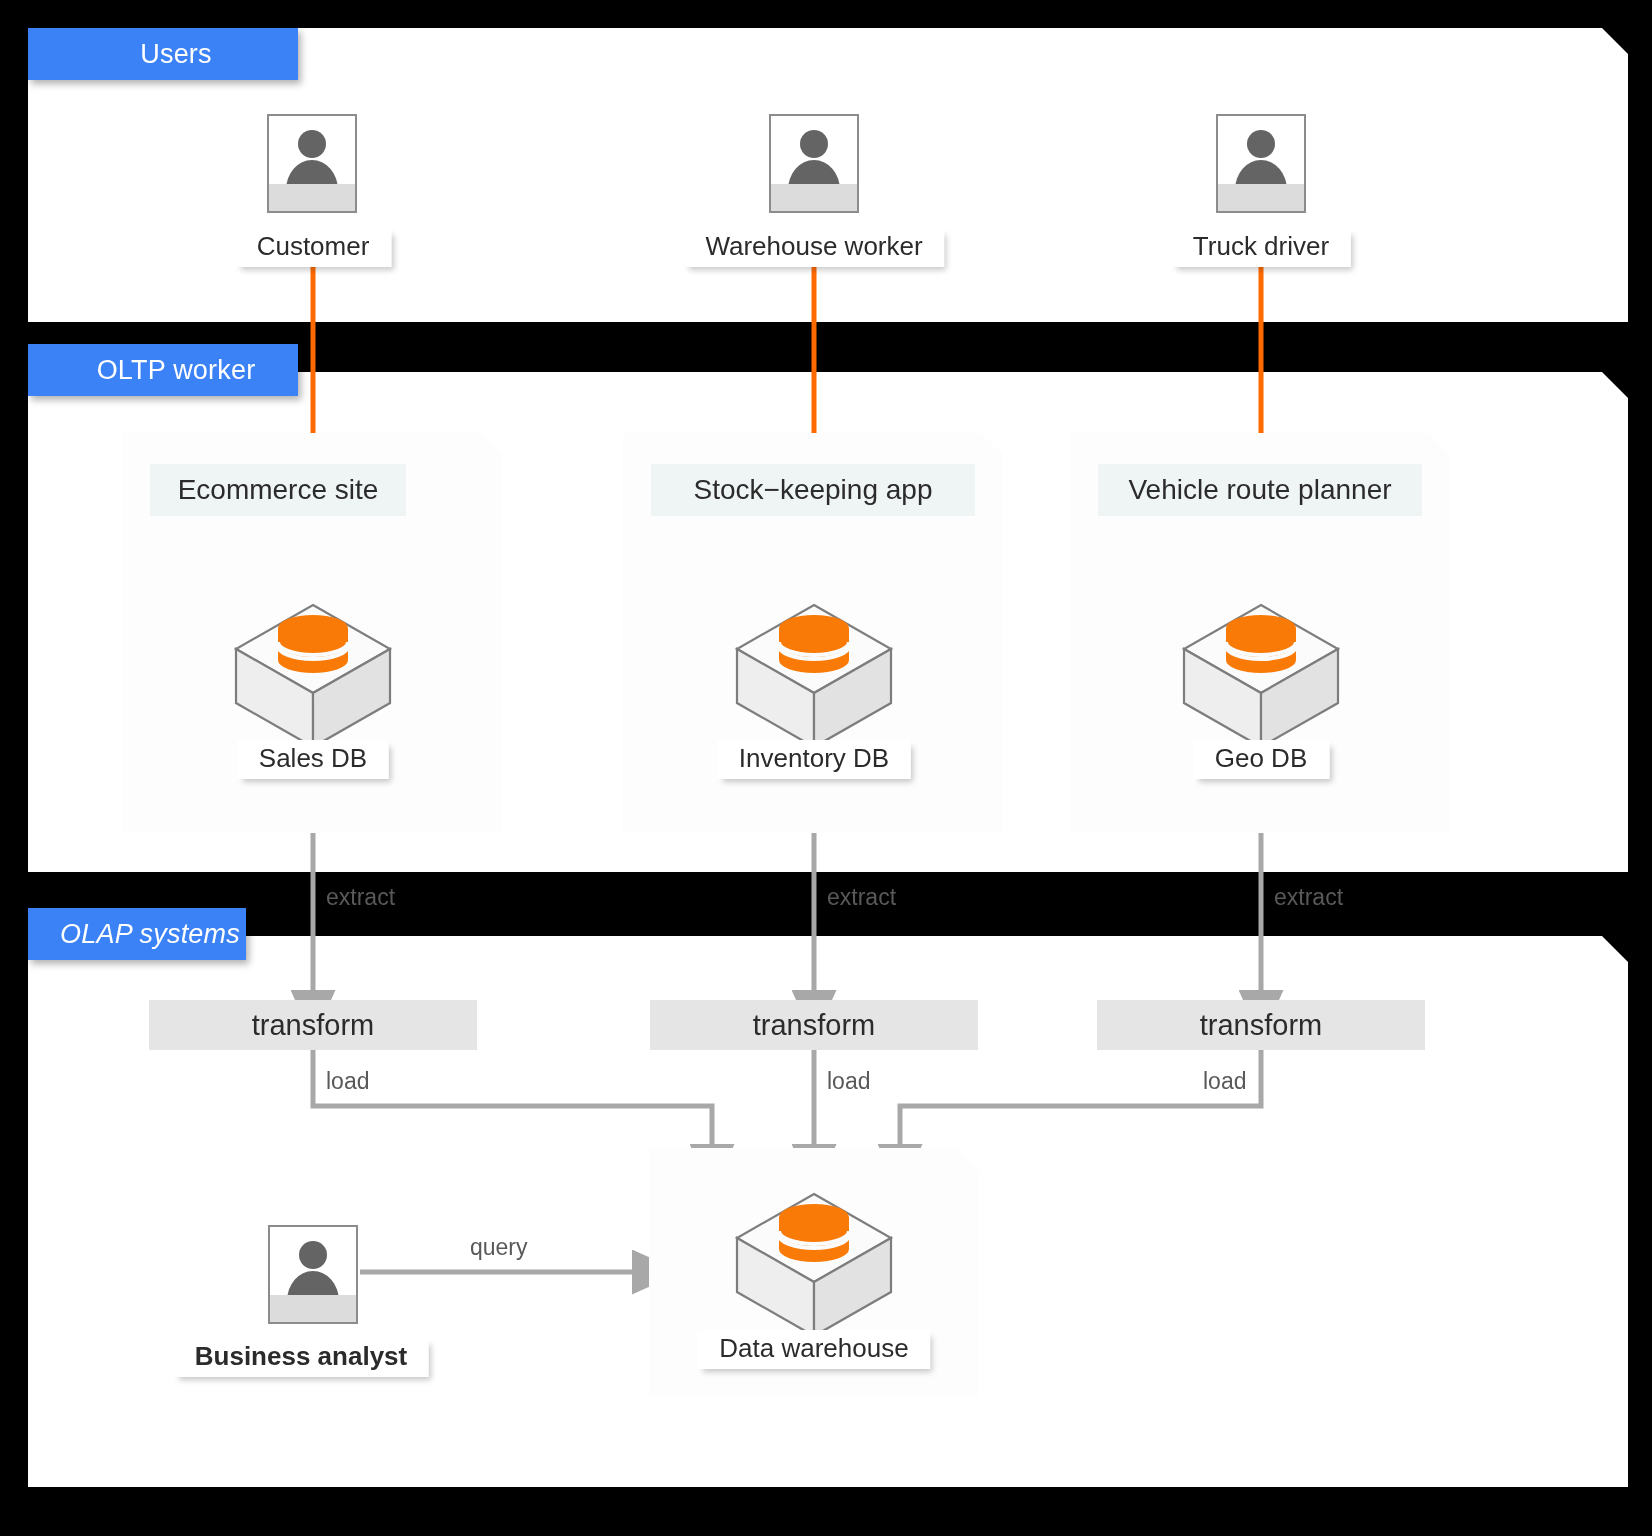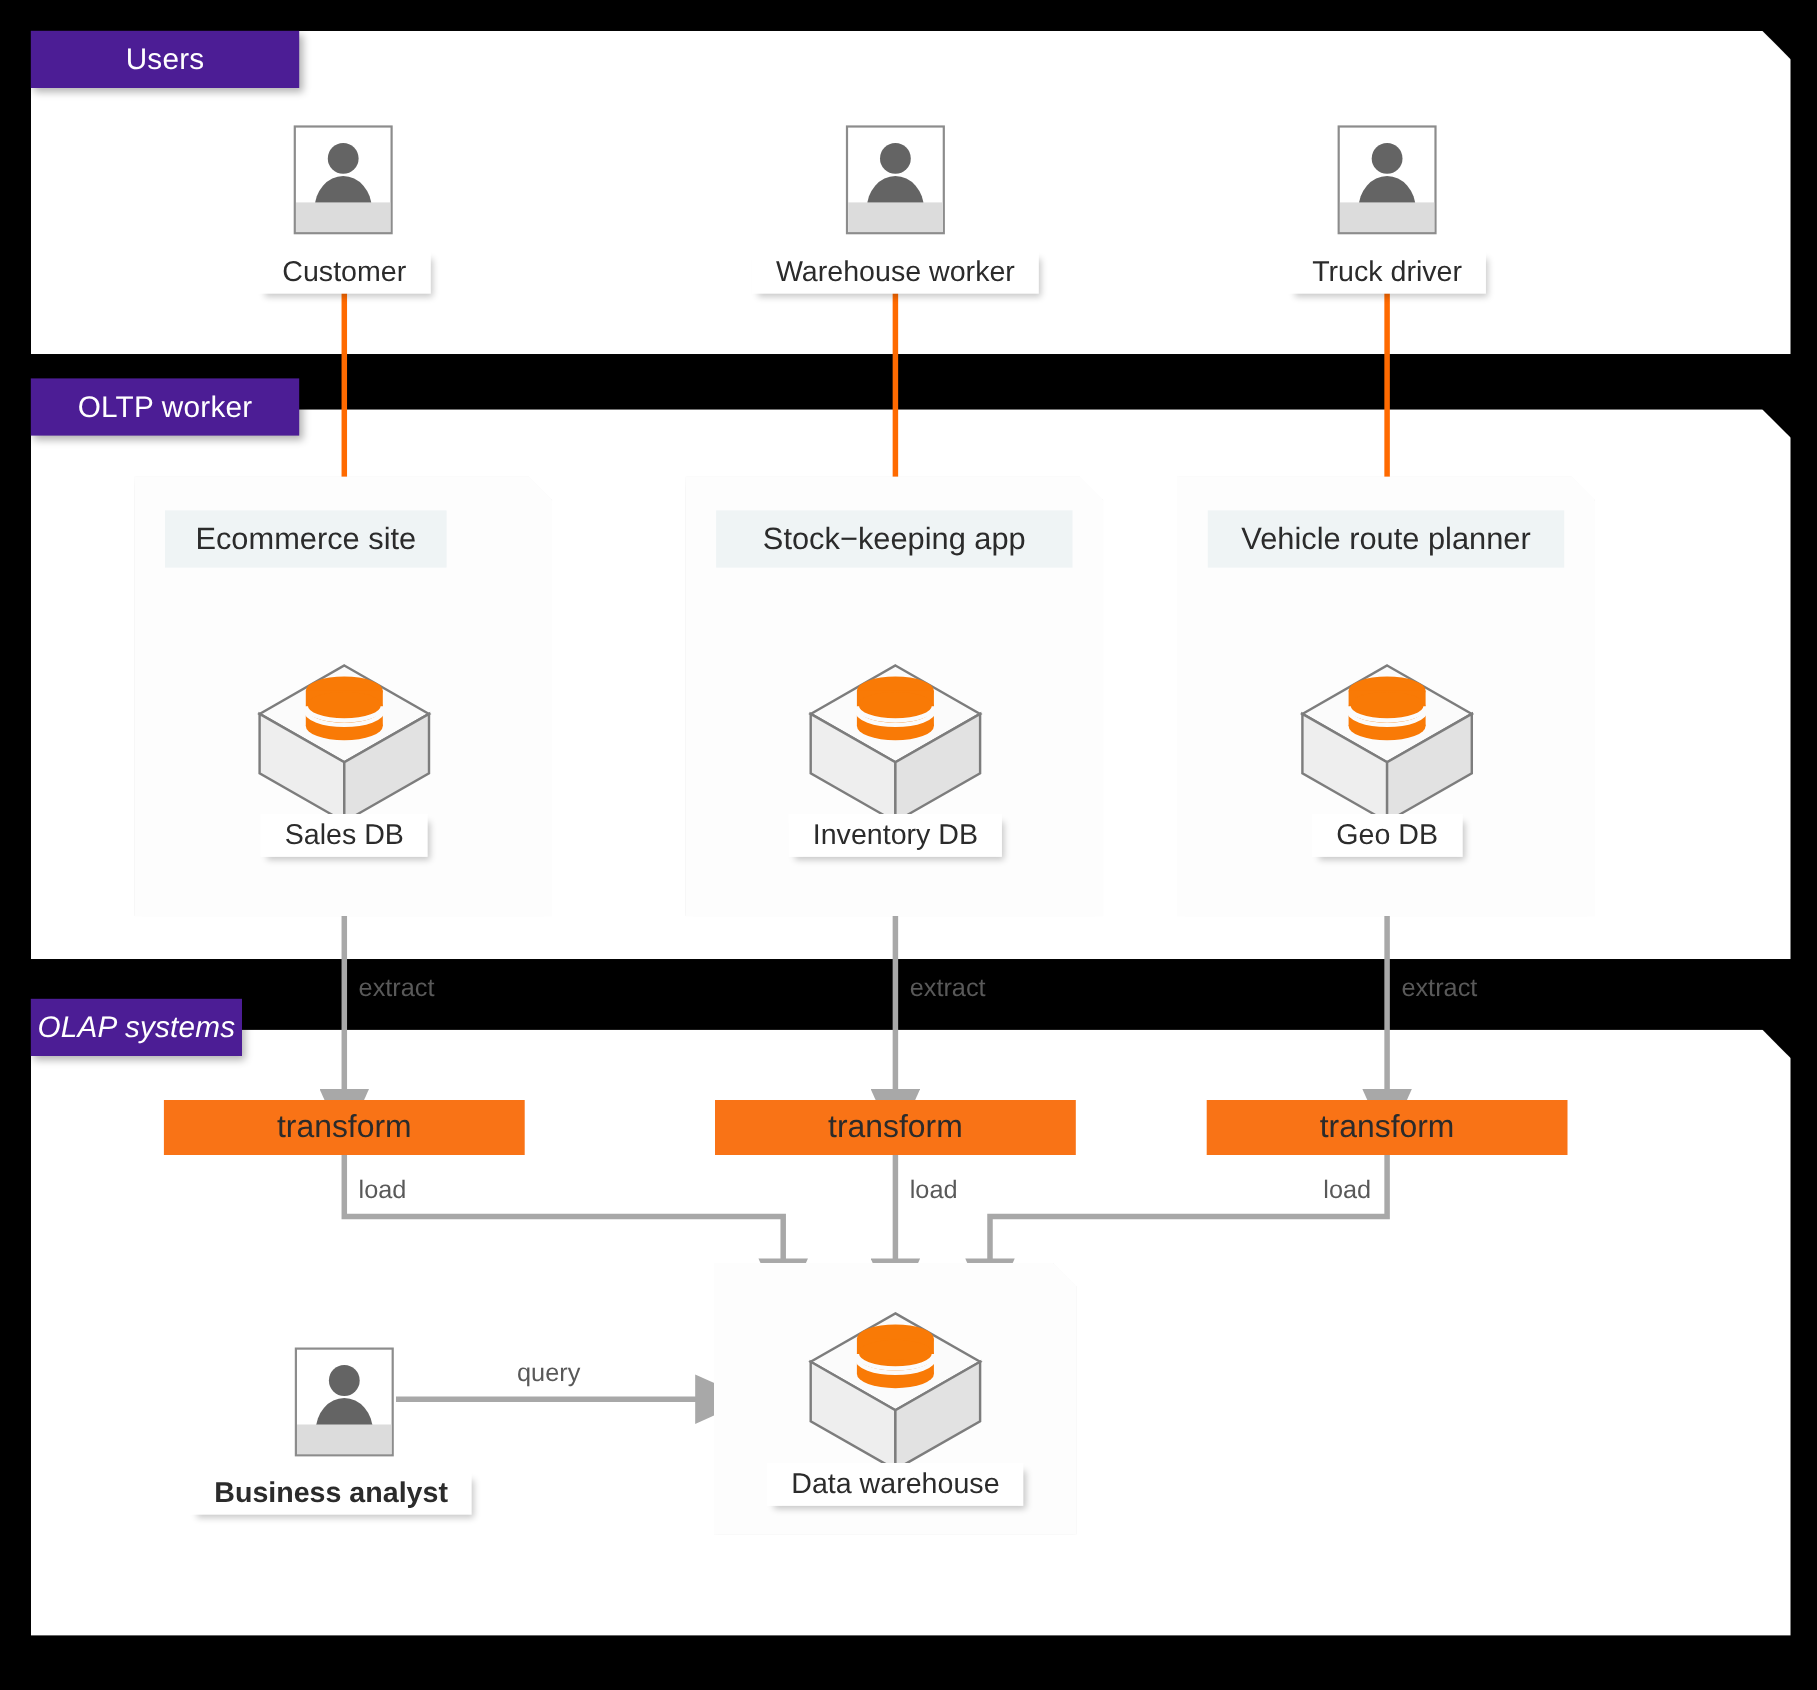--- a/index.html
+++ b/index.html
@@ -14,25 +14,26 @@
   .panel{
     position:absolute;background:#ffffff;
     clip-path:polygon(0 0, calc(100% - 26px) 0, 100% 26px, 100% 100%, 0 100%);
     box-shadow:0 2px 7px rgba(0,0,0,.35);
   }
   .panel-fold{
     position:absolute;width:26px;height:26px;top:0;right:0;
     background:linear-gradient(225deg,#d4d4d4 0%,#d4d4d4 48%,transparent 50%);
   }
   .tab{
-    position:absolute;height:52px;background:#4c1d95;color:#fff;
+    position:absolute;height:52px;background:#3b82f6;color:#fff;
     display:flex;align-items:center;justify-content:center;
     font-size:27px;letter-spacing:.2px;
     box-shadow:3px 4px 7px rgba(0,0,0,.30);
     z-index:40;
+    padding-left:26px;
   }
 
   
   .actor{position:absolute;}
   .actor-box{
     position:absolute;border:2px solid #8c8c8c;background:#fff;
     box-sizing:border-box;overflow:hidden;
   }
   .actor-band{position:absolute;left:0;right:0;bottom:0;height:28%;background:#dcdcdc;}
   .actor-head{
@@ -72,21 +73,21 @@
 
   .db-label{
     position:absolute;left:50%;transform:translateX(-50%);
     white-space:nowrap;font-size:26px;color:#2b2b2b;
     background:#fff;padding:3px 22px 5px 22px;
     box-shadow:4px 5px 6px -2px rgba(0,0,0,.22);
   }
 
   
   .chip{
-    position:absolute;background:#f97316;color:#2b2b2b;
+    position:absolute;background:#e5e5e5;color:#2b2b2b;
     display:flex;align-items:center;justify-content:center;
     font-size:29px;
   }
 
   
   .edge-label{
     position:absolute;font-size:23px;color:#595959;white-space:nowrap;
   }
   #wires{position:absolute;left:0;top:0;width:1652px;height:1536px;pointer-events:none;}
 </style>

